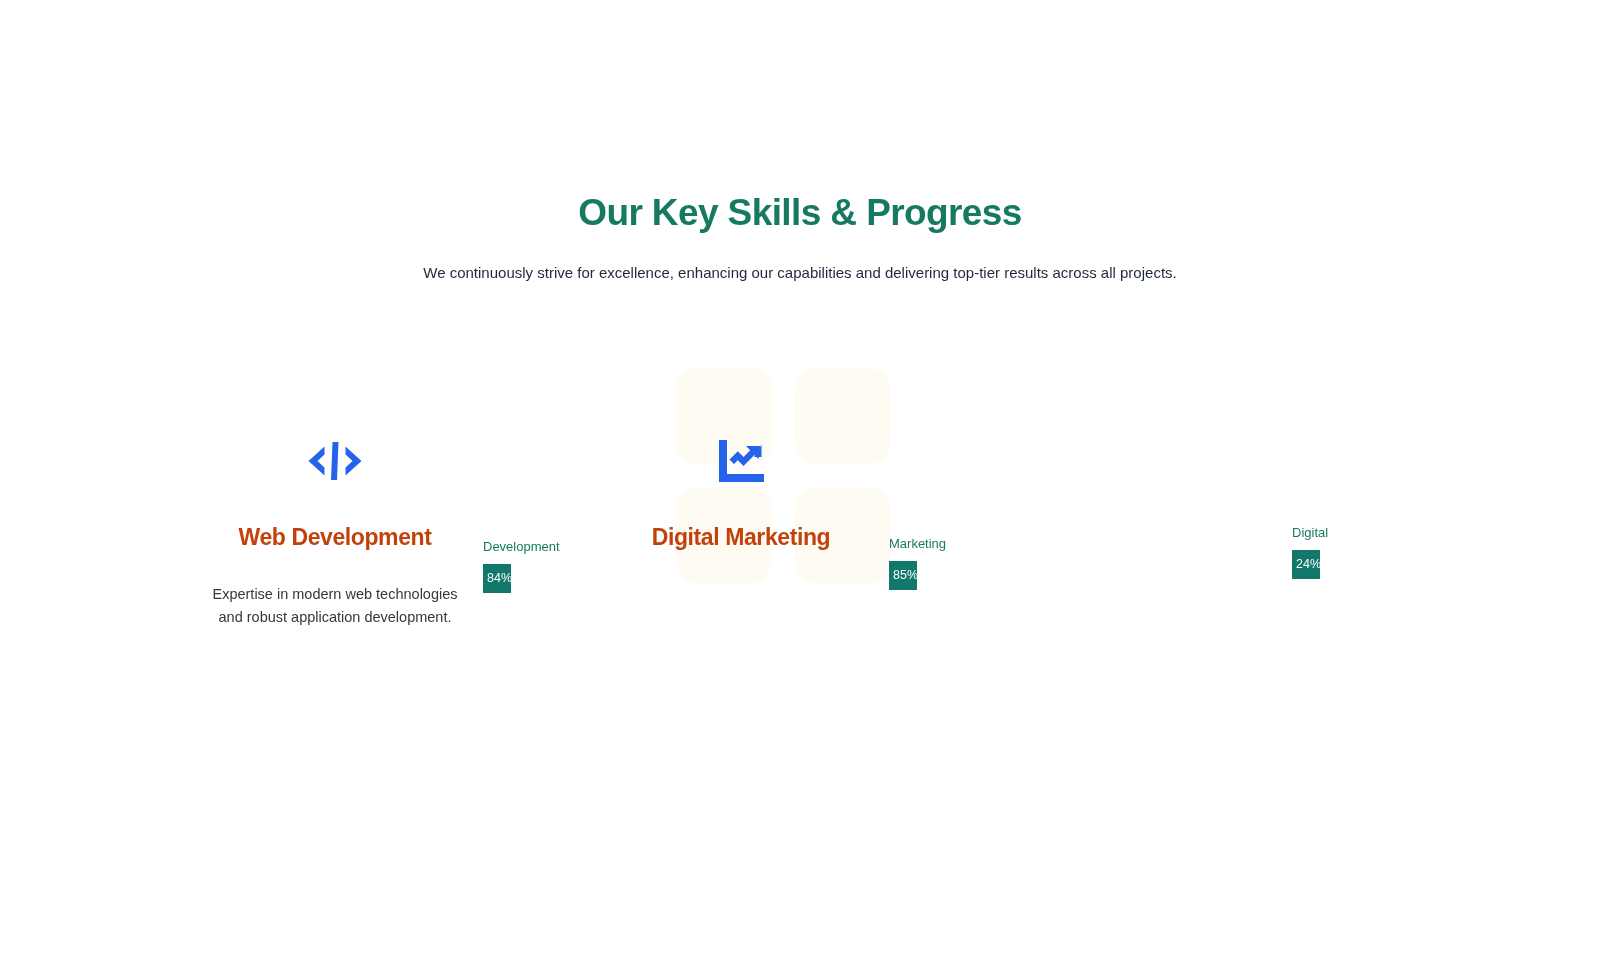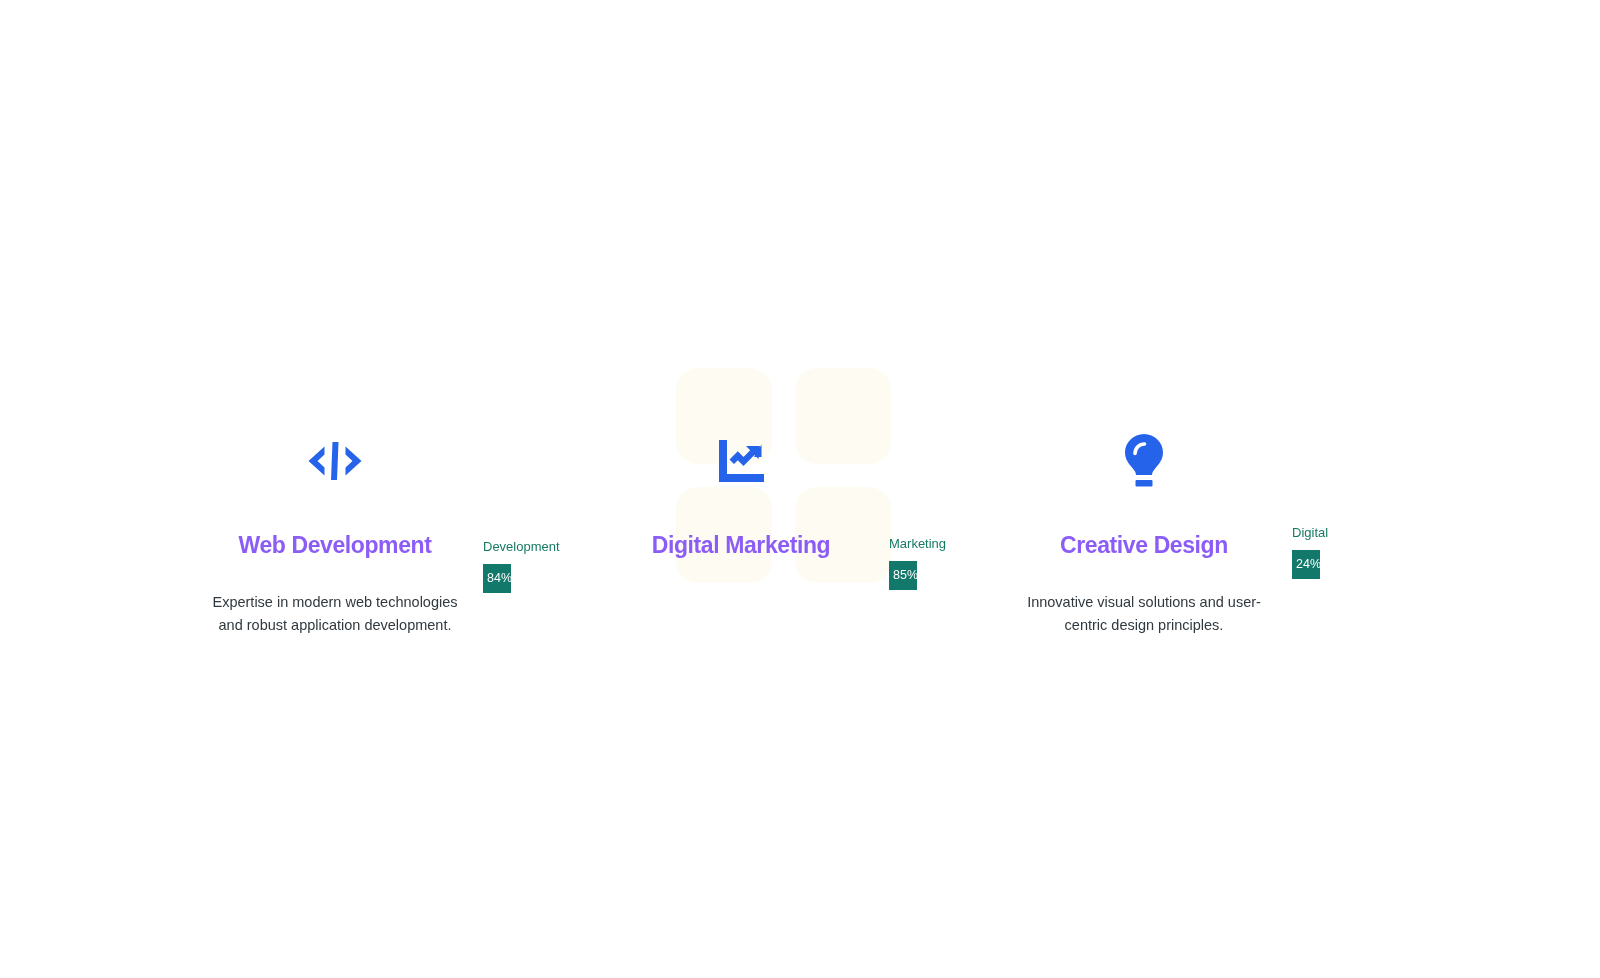--- a/index.html
+++ b/index.html
@@ -88,26 +88,26 @@
 
   .card-icon {
     height: 62px;
     display: flex;
     align-items: center;
     justify-content: center;
   }
   .card-icon svg { display: block; }
 
   .card-title {
-    margin: 12px;
+    margin: 4px;
     padding-top: 28px;
     font-size: 23px;
     font-weight: bold;
     letter-spacing: -0.4px;
-    color: #8b5cf6;
+    color: #c2410c;
     line-height: 1.15;
   }
   .card-desc {
     margin: 13px;
     padding-top: 20px;
     font-size: 14.5px;
     color: #30393F;
     line-height: 1.55;
   }
 
@@ -140,20 +140,24 @@
     white-space: nowrap;
     box-sizing: border-box;
     padding-left: 4px;
   }
 </style>
 </head>
 <body>
 
 <div id="page">
 
+  <div class="section-header">
+    <h1 class="section-title">Our Key Skills &amp; Progress</h1>
+    <p class="section-subtitle">We continuously strive for excellence, enhancing our capabilities and delivering top-tier results across all projects.</p>
+  </div>
 
   <div class="deco-grid">
     <div class="deco-square tl"></div>
     <div class="deco-square tr"></div>
     <div class="deco-square bl"></div>
     <div class="deco-square br"></div>
   </div>
 
   <div class="cards-row">
 
@@ -173,31 +177,20 @@
       <div class="card-icon">
         <svg width="50" height="46" viewBox="0 0 50 46" aria-hidden="true">
           <path d="M3 2 H11 V36 H48 V44 H3 Z" fill="#2563EB"></path>
           <path d="M44 8 L30 8 L34.2 12.2 L27.5 18.9 L21.8 13.2 L13.5 21.5 L18 26 L21.8 22.2 L27.5 27.9 L38.4 17 L42.5 21.1 Z" fill="#2563EB"></path>
           <path d="M45.5 6.5 L45.5 19 L38 19 Z" fill="#2563EB"></path>
         </svg>
       </div>
       <h2 class="card-title">Digital Marketing</h2>
     </div>
 
-    <div class="skill-card card-3">
-      <div class="card-icon">
-        <svg width="42" height="56" viewBox="0 0 42 56" aria-hidden="true">
-          <path d="M21 1 C10.5 1 2 9.3 2 19.6 C2 26.6 6 31 9.6 35.2 C11.6 37.6 13 39.4 13 42 L29 42 C29 39.4 30.4 37.6 32.4 35.2 C36 31 40 26.6 40 19.6 C40 9.3 31.5 1 21 1 Z" fill="#2563EB"></path>
-          <rect x="12.5" y="47" width="17" height="6.5" rx="1" fill="#2563EB"></rect>
-          <path d="M12 20.5 A9.5 9.5 0 0 1 21.5 11" stroke="#FFFFFF" stroke-width="3.6" stroke-linecap="round" fill="none"></path>
-        </svg>
-      </div>
-      <h2 class="card-title">Creative Design</h2>
-      <p class="card-desc">Innovative visual solutions and user-centric design principles.</p>
-    </div>
 
   </div>
 
   <div class="skill-meter meter-1">
     <div class="skill-label">Development</div>
     <div class="skill-badge">84%</div>
   </div>
 
   <div class="skill-meter meter-2">
     <div class="skill-label">Marketing</div>

